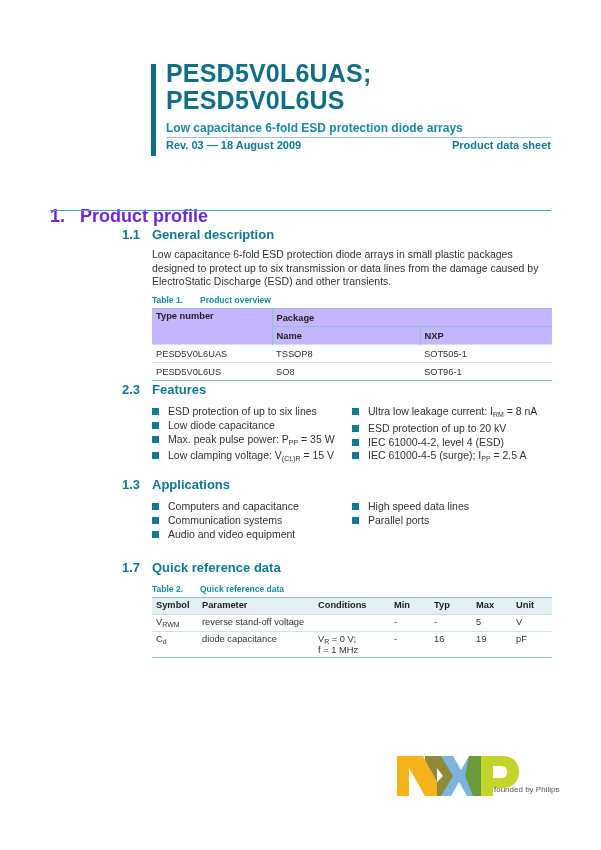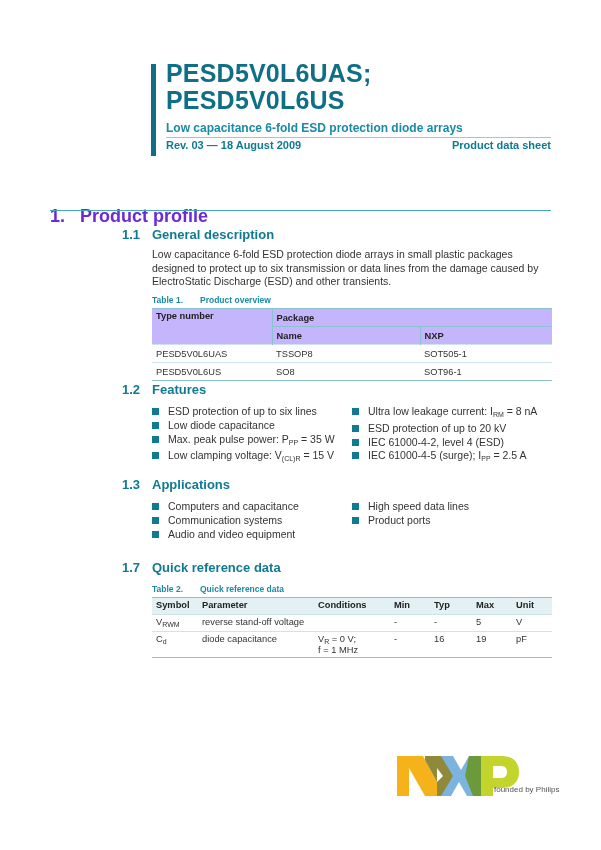--- a/index.html
+++ b/index.html
@@ -102,21 +102,21 @@
   </tr>
   <tr class="rowline bottom">
     <td>PESD5V0L6US</td>
     <td>SO8</td>
     <td>SOT96-1</td>
   </tr>
 </tbody>
   </table>
 
 <div class="abs sub" style="top:382px;">
-  <span class="num">1.2</span><span>Features</span>
+  <span class="num">2.3</span><span>Features</span>
 </div>
 <div class="abs blist" style="left:152px; top:405px;">
   <div class="item"><span class="sq"></span><span>ESD protection of up to six lines</span></div>
   <div class="item"><span class="sq"></span><span>Low diode capacitance</span></div>
   <div class="item"><span class="sq"></span><span>Max. peak pulse power: P</span><sub>PP</sub><span> = 35 W</span></div>
   <div class="item"><span class="sq"></span><span>Low clamping voltage: V</span><sub>(CL)R</sub><span> = 15 V</span></div>
 </div>
 <div class="abs blist" style="left:352px; top:405px;">
   <div class="item"><span class="sq"></span><span>Ultra low leakage current: I</span><sub>RM</sub><span> = 8 nA</span></div>
   <div class="item"><span class="sq"></span><span>ESD protection of up to 20 kV</span></div>
@@ -127,21 +127,21 @@
 <div class="abs sub" style="top:477px;">
   <span class="num">1.3</span><span>Applications</span>
 </div>
 <div class="abs blist" style="left:152px; top:500px;">
   <div class="item"><span class="sq"></span><span>Computers and capacitance</span></div>
   <div class="item"><span class="sq"></span><span>Communication systems</span></div>
   <div class="item"><span class="sq"></span><span>Audio and video equipment</span></div>
 </div>
 <div class="abs blist" style="left:352px; top:500px;">
   <div class="item"><span class="sq"></span><span>High speed data lines</span></div>
-  <div class="item"><span class="sq"></span><span>Product ports</span></div>
+  <div class="item"><span class="sq"></span><span>Parallel ports</span></div>
 </div>
 
 <div class="abs sub" style="top:560px;">
   <span class="num">1.7</span><span>Quick reference data</span>
 </div>
 <div class="abs tcap" style="top:584px;">
   <span class="tn">Table 2.</span><span>Quick reference data</span>
 </div>
 <table class="abs t2">
   <colgroup>

